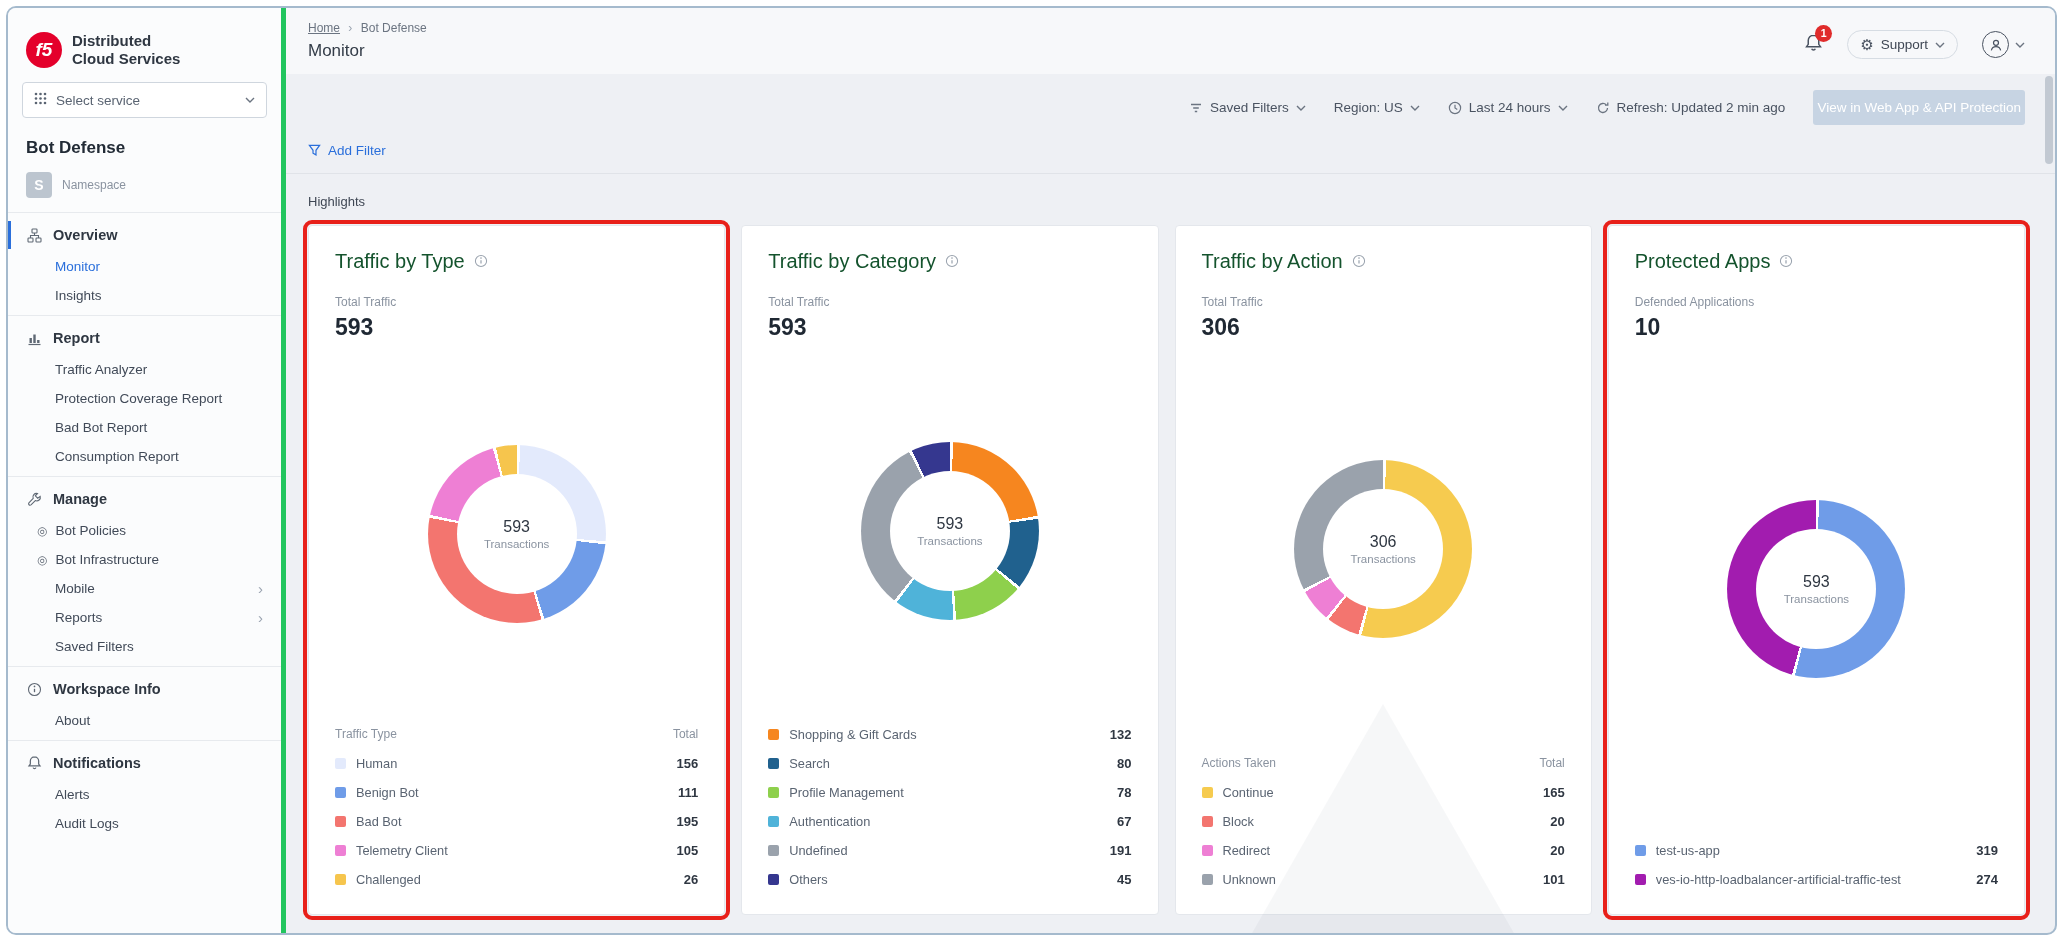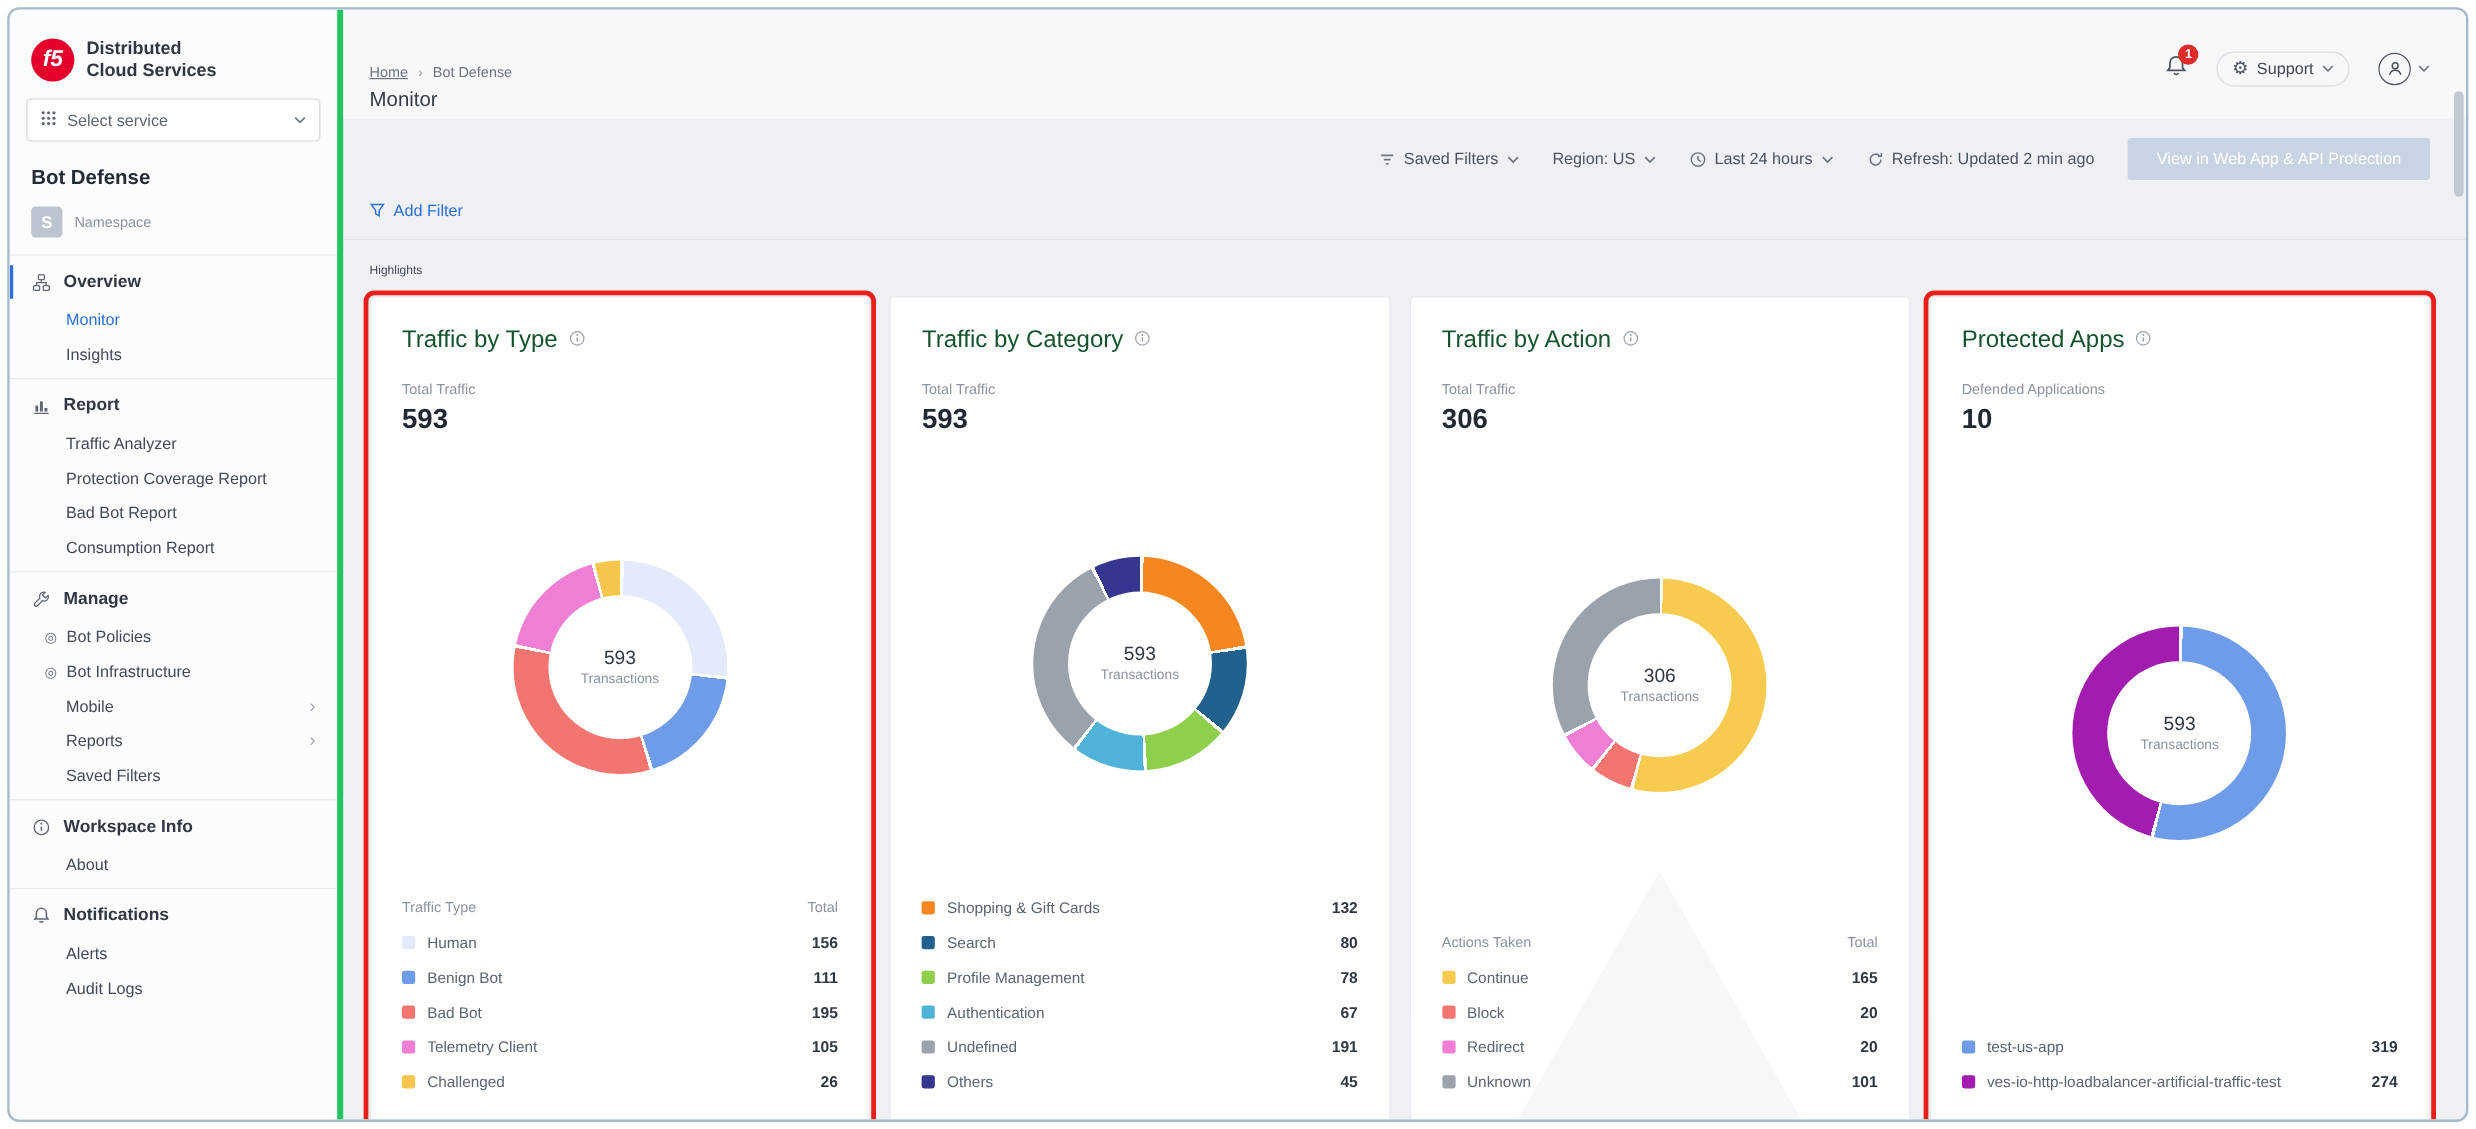--- a/index.html
+++ b/index.html
@@ -23,41 +23,41 @@
   .nav-group.active .nav-head::before { content:''; position:absolute; left:0; top:3px; bottom:3px; width:3px; background:#2a6fdb; }
   .nav-ico { display:flex; width:16px; justify-content:center; }
   .nav-child { display:flex; align-items:center; gap:8px; padding:7px 18px 7px 47px; font-size:13.5px; color:#414a58; cursor:pointer; }
   .nav-child.active { color:#2a6fdb; }
   .nav-child .bullet { font-size:12px; color:#5f6874; margin-left:-18px; }
   .nav-child .chev-right { margin-left:auto; color:#9aa3b0; font-size:15px; line-height:1; }
 
   
   .main { flex:1; display:flex; flex-direction:column; position:relative; overflow:hidden; }
   .topbar { min-height:66px; background:#f7f8fa; display:flex; padding:13px 30px 6px 22px; }
-  .crumbs { font-size:12px; color:#6b7481;margin-top:32px; }
+  .crumbs { font-size:12px; color:#6b7481; }
   .crumb-link { text-decoration:underline; cursor:pointer; }
   .crumb-sep { margin:0 5px; color:#9aa3b0; }
   .page-title { font-size:17px; color:#333c48; margin-top:6px; }
   .tb-right { margin-left:auto; display:flex; align-items:center; gap:24px; }
   .bell-wrap { position:relative; cursor:pointer; display:flex; }
   .badge { position:absolute; top:-8px; right:-9px; min-width:17px; height:17px; border-radius:9px; background:#e02b2b; color:#fff; font-size:10.5px; font-weight:700; display:flex; align-items:center; justify-content:center; padding:0 4px; }
   .support { display:flex; align-items:center; gap:7px; font-size:13.5px; color:#3f4754; border:1px solid #d6dce3; border-radius:16px; padding:6px 12px; cursor:pointer; }
   .gear-glyph { font-size:15px; color:#4a5361; line-height:1; }
   .avatar-wrap { display:flex; align-items:center; gap:6px; cursor:pointer; }
   .avatar { width:27px; height:27px; border-radius:50%; border:1.5px solid #4a5361; display:flex; align-items:center; justify-content:center; }
 
   .toolbar { display:flex; align-items:center; justify-content:flex-end; gap:28px; padding:16px 30px 6px 22px; font-size:13.5px; color:#4a5361; }
   .tool { display:flex; align-items:center; gap:7px; cursor:pointer; white-space:nowrap; }
-  .cta-btn { background:#c7d4e3; color:#fff; font-size:13.5px; padding:10px 24px; border-radius:3px; border:none; font-family:inherit; cursor:pointer; }
+  .cta-btn { background:#c7d4e3; color:#fff; font-size:13.5px; padding:10px 4px; border-radius:3px; border:none; font-family:inherit; cursor:pointer; }
 
   .filterbar { padding:12px 30px 12px 22px; border-bottom:1px solid #e0e3e8; }
   .add-filter { display:inline-flex; align-items:center; gap:7px; color:#2a6fdb; font-size:13.5px; cursor:pointer;justify-content:space-between; }
 
   .content { flex:1; padding:14px 30px 0 22px; overflow:hidden; }
-  .section-title { font-size:10px; color:#3f4754; padding:6px 0 16px; }
+  .section-title { font-size:13px; color:#3f4754; padding:6px 0 16px; }
 
   
   .cards { display:flex; gap:16px; align-items:stretch; min-height:690px; }
   .card { background:#fff; border:1px solid #e4e7ec; border-radius:4px; flex:1; padding:24px 26px 20px; position:relative; display:flex; flex-direction:column; }
   .card.highlighted { outline:4px solid #e8201a; outline-offset:1px; }
   .card:nth-child(3)::after { content:''; position:absolute; left:50%; transform:translateX(-50%); bottom:-70px; width:0; height:0; border-left:160px solid transparent; border-right:160px solid transparent; border-bottom:280px solid rgba(110,120,135,0.06); pointer-events:none; }
   .card-title { font-size:20px; color:#14532d; display:flex; gap:9px; align-items:center; }
   .metric-label { font-size:12px; color:#8a93a0; margin-top:22px; }
   .metric-value { font-size:23px; font-weight:700; color:#1f2833; margin-top:5px; }
   .donut-wrap { display:flex; justify-content:center; margin:auto 0; padding:18px 0; }

